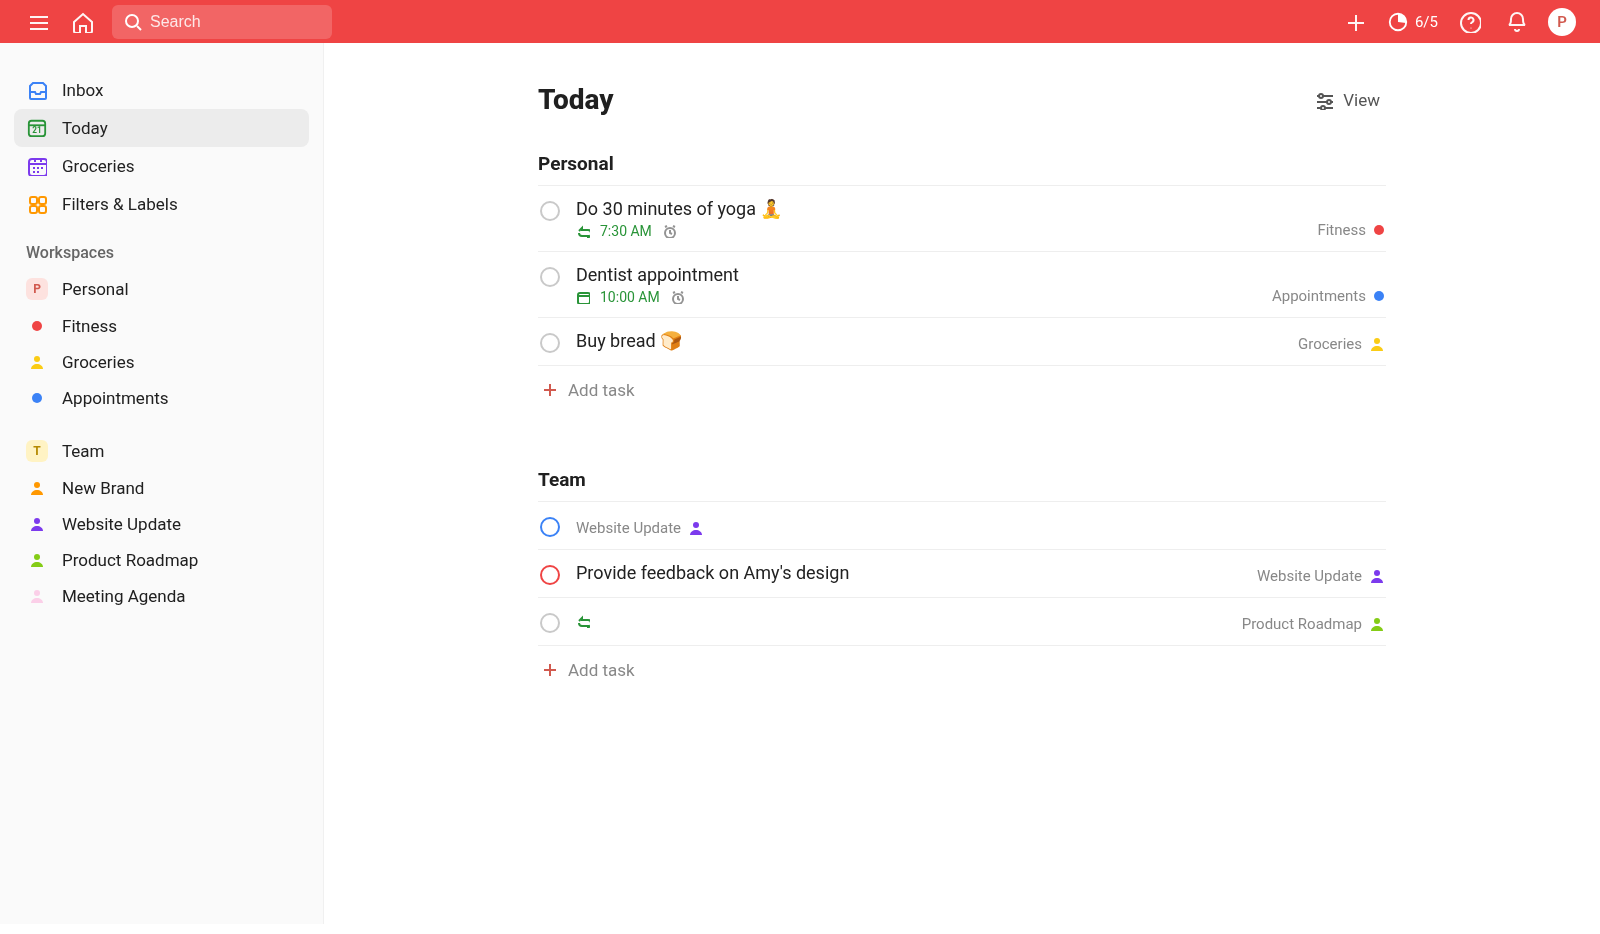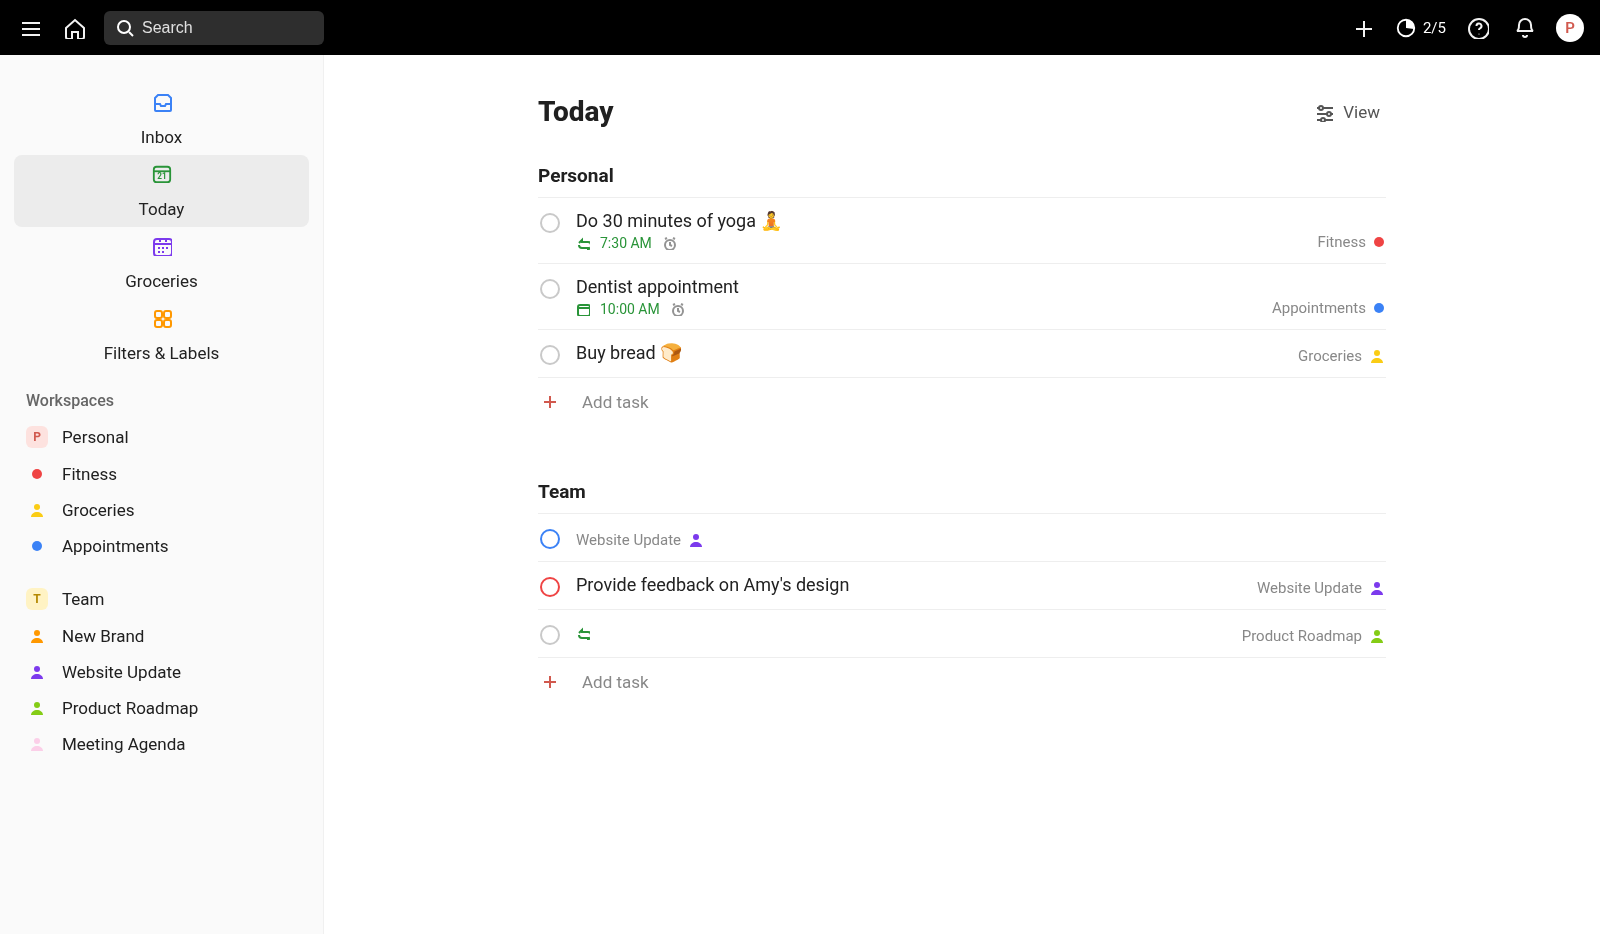--- a/index.html
+++ b/index.html
@@ -6,25 +6,25 @@
   html, body { height: 100%; }
   body {
     font-family: -apple-system, BlinkMacSystemFont, "Segoe UI", Roboto, Helvetica, Arial, sans-serif;
     font-size: 15px;
     color: #202020;
     background: #fff;
   }
 
   
   .topbar {
-    height: 55px;
-    background: #000000;
+    height: 43px;
+    background: #ef4444;
     display: flex;
     align-items: center;
-    padding: 0 16px;
+    padding: 0 24px;
     gap: 16px;
     color: #fff;
   }
   .topbar .icon-btn {
     width: 28px; height: 28px;
     display: flex; align-items: center; justify-content: center;
     cursor: pointer;
     color: #fff;
     opacity: .95;
   }
@@ -79,21 +79,20 @@
   }
 
   
   .nav-item {
     display:flex; align-items:center; gap:14px;
     padding: 8px 12px;
     border-radius: 8px;
     font-size: 17px;
     cursor:pointer;
     color:#222;
-    flex-direction:column;
   }
   .nav-item.active { background:#ececec; }
   .nav-icon { width:22px; height:22px; display:flex; align-items:center; justify-content:center; }
   .nav-icon svg { width:20px; height:20px; fill:none; stroke-width:2; }
   .nav-icon .cal-num { font-size:9px; font-weight:700; fill:#299438; }
 
   .ws-heading {
     font-size:16px; color:#666; font-weight:500;
     padding: 20px 12px 8px;
   }
@@ -139,21 +138,21 @@
   .task-meta svg { width:14px; height:14px; stroke-width:2; fill:none; }
   .task-right {
     align-self:flex-end;
     display:flex; align-items:center; gap:8px;
     font-size:15px; color:#888;
   }
   .task-right .dot { width:10px; height:10px; }
   .task-right .person-icon { width:14px; height:14px; }
 
   .add-task {
-    display:flex; align-items:center; gap:22px;
+    display:flex; align-items:center; gap:8px;
     padding:14px 2px;
     color:#888; font-size:17px; cursor:pointer;
   }
   .add-task .plus {
     width:20px; height:20px; color:#d1594e;
     display:flex; align-items:center; justify-content:center;
   }
   .add-task .plus svg { width:16px; height:16px; stroke:#d1594e; stroke-width:2; fill:none; }
 
   .section-gap { height: 40px; }
@@ -186,21 +185,21 @@
     <div class="icon-btn">
       <svg>
           <path d="M12 4v16M4 12h16"></path>
         </svg>
     </div>
     <div class="progress">
       <svg viewBox="0 0 24 24">
         <circle cx="12" cy="12" r="9" stroke="#fff" stroke-width="2" fill="none"></circle>
         <path d="M12 3 A9 9 0 0 1 20.8 13 L12 12 Z" fill="#fff"></path>
       </svg>
-      <span>2/5</span>
+      <span>6/5</span>
     </div>
     <div class="icon-btn">
       <svg>
           <circle cx="12" cy="12" r="10"></circle>
           <path d="M9.5 9a2.5 2.5 0 1 1 3.5 2.3c-.8.4-1 1-1 1.7"></path>
           <circle cx="12" cy="17" r=".6" fill="#fff" stroke="none"></circle>
         </svg>
     </div>
     <div class="icon-btn">
       <svg>

